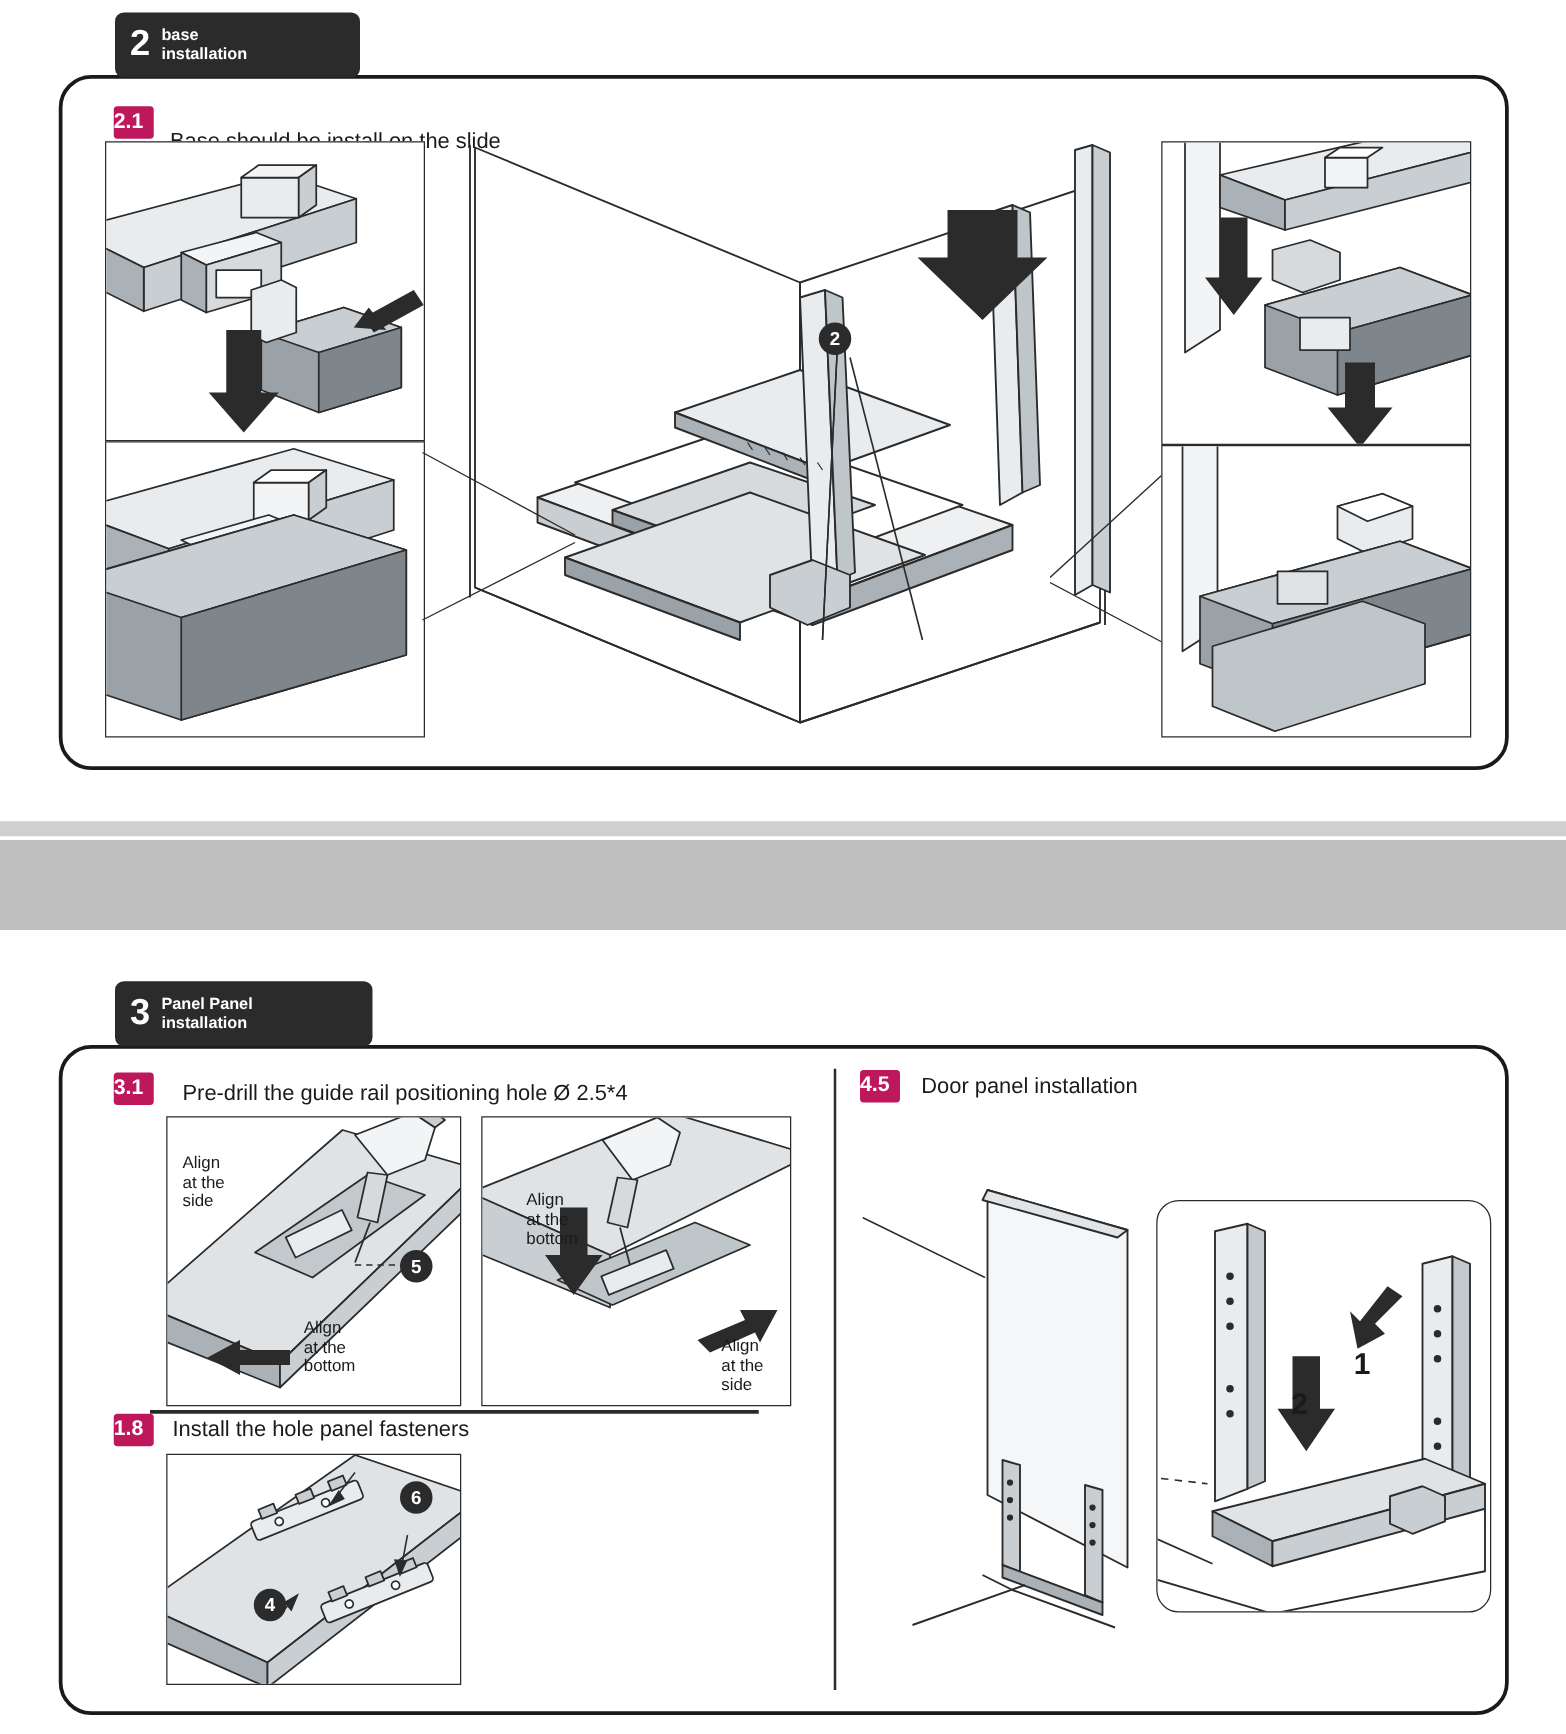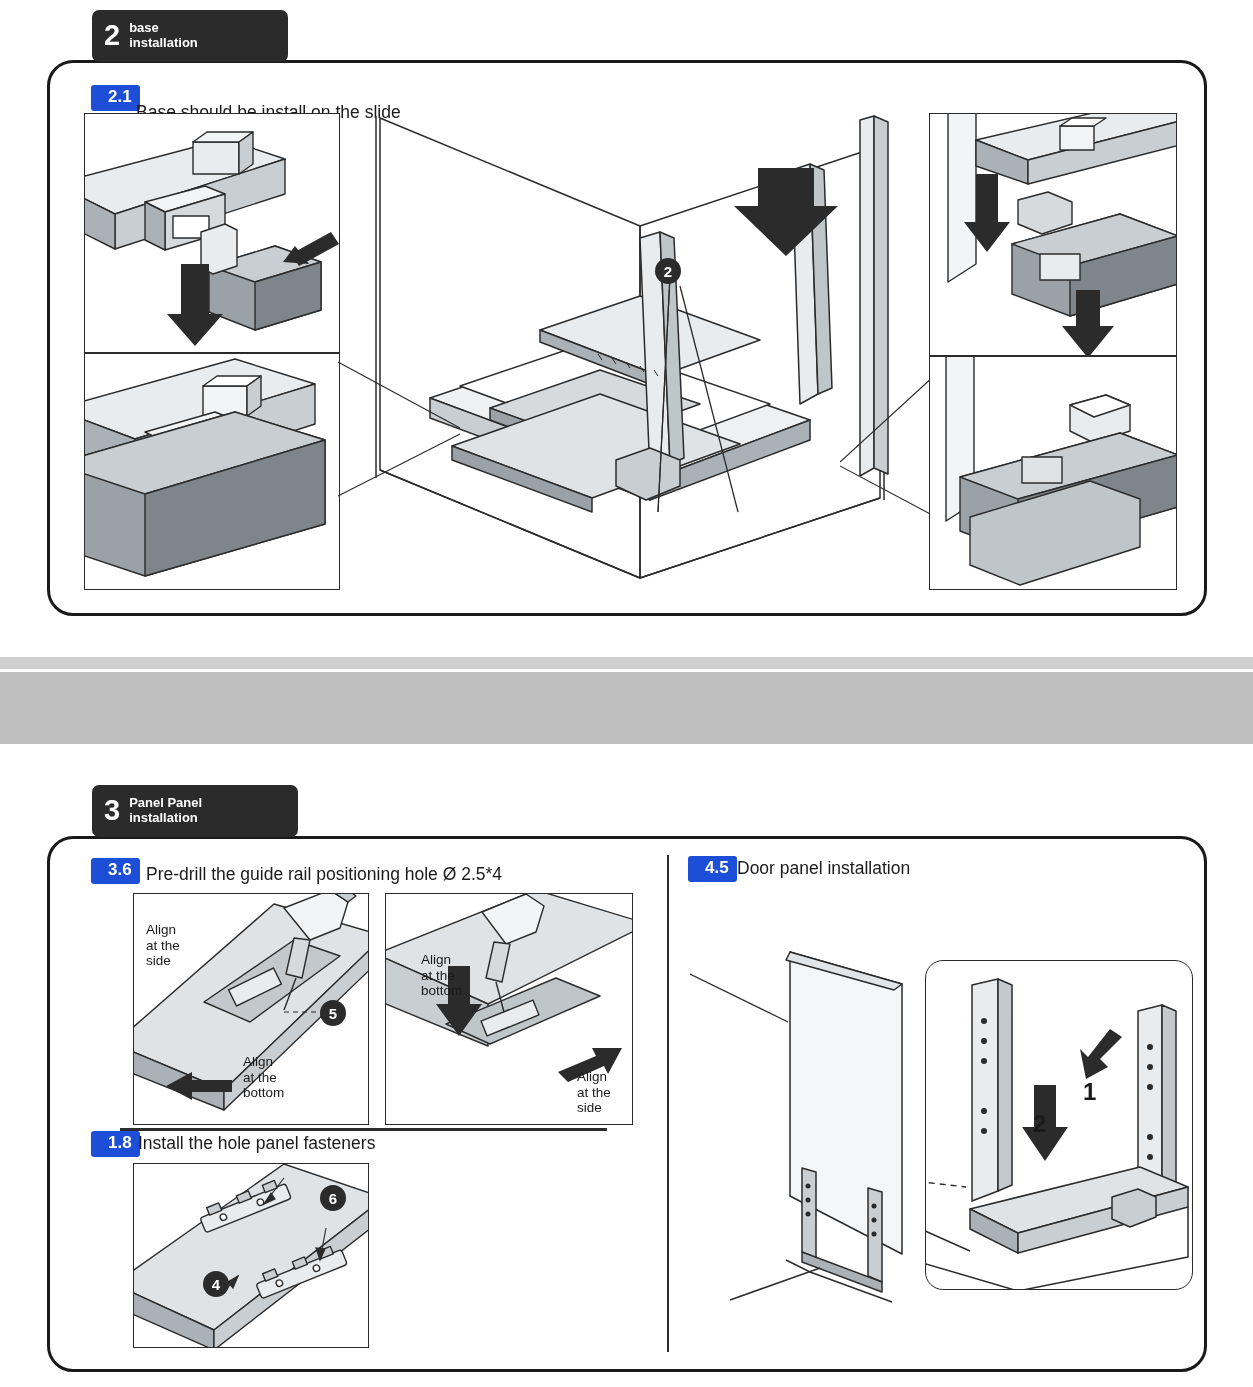--- a/index.html
+++ b/index.html
@@ -42,25 +42,25 @@
     margin-right: 9px;
   }
   .step-title {
     font-size: 13px;
     font-weight: bold;
     line-height: 1.14;
     white-space: pre-line;
   }
   .sub-tag {
     position: absolute;
-    background: #1d4ed8;
+    background: #be185d;
     color: #ffffff;
     font-size: 17px;
     font-weight: bold;
-    padding: 3px 8px 4px 17px;
+    padding: 3px 8px 4px 0;
     border-radius: 3px;
     line-height: 1.1;
   }
   .sub-text {
     position: absolute;
     font-size: 17.5px;
     color: #1a1a1a;
     white-space: nowrap;
   }
   .inner-box {
@@ -279,21 +279,21 @@
   <span class="step-num">3</span>
   <span class="step-title">Panel Panel
 installation</span>
 </div>
 
 <div class="panel" style="left:47px; top:836px; width:1160px; height:536px;">
 </div>
 
 <div class="hairline" style="left:667px; top:855px; width:2px; height:497px;"></div>
 
-<div class="sub-tag" style="left:91px; top:858px;">3.6</div>
+<div class="sub-tag" style="left:91px; top:858px;">3.1</div>
 <div class="sub-text" style="left:146px; top:864px;">Pre-drill the guide rail positioning hole Ø 2.5*4</div>
 
 <div class="inner-box" style="left:133px; top:893px; width:236px; height:232px;">
   <svg class="illus" width="236" height="232" viewBox="0 0 236 232">
     <g stroke="#2b2b2b" stroke-width="1.4" fill="none" stroke-linejoin="round">
       <polygon points="-20,150 140,10 250,42 90,196" fill="#dfe3e6"></polygon>
       <polygon points="-20,150 90,196 90,216 -20,172" fill="#aab2b7"></polygon>
       <polygon points="90,196 250,42 250,62 90,216" fill="#c8ced2"></polygon>
       <polygon points="70,108 160,46 206,62 116,128" fill="#c2c8cc"></polygon>
       <rect x="96" y="84" width="50" height="18" fill="#e9ecee" transform="rotate(-26 121 93)"></rect>

